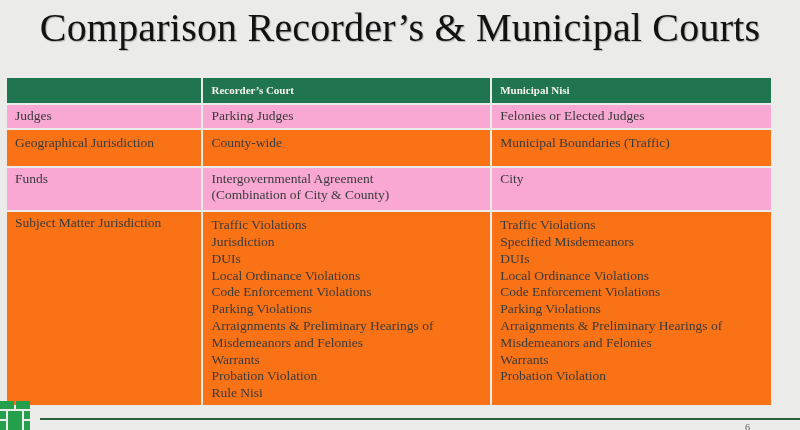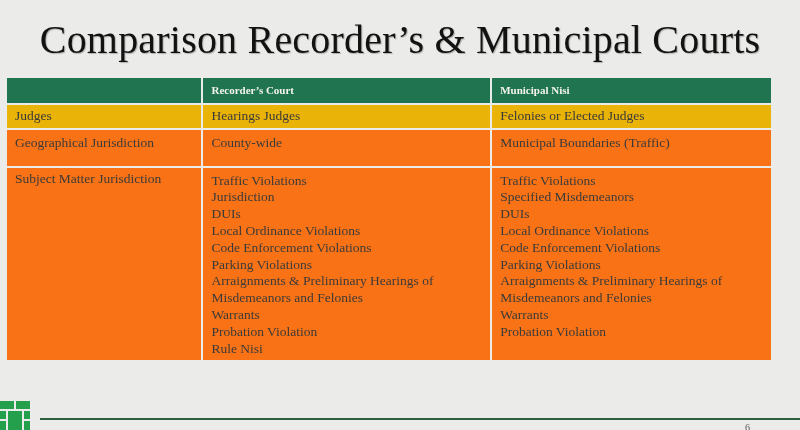--- a/index.html
+++ b/index.html
@@ -3,21 +3,21 @@
 <meta charset="utf-8">
 <style>
   html, body { margin: 0; padding: 0; }
   body {
     width: 800px; height: 430px; overflow: hidden;
     background: #ebecea;
     font-family: "Liberation Serif", "DejaVu Serif", serif;
     position: relative;
   }
   .title {
-    position: absolute; left: 0; top: 16px; width: 800px;
+    position: absolute; left: 0; top: 4px; width: 800px;
     text-align: center;
     font-size: 40px; color: #121212;
     letter-spacing: 0.2px;
     text-shadow: 1px 1px 1px rgba(0,0,0,0.25);
   }
   table.cmp {
     position: absolute; left: 7px; top: 78px;
     width: 766px;
     border-collapse: collapse;
     font-size: 13.5px;
@@ -32,21 +32,21 @@
     line-height: 16.8px;
   }
   table.cmp th {
     background: #207450;
     color: #f4f4ec;
     font-weight: bold;
     font-size: 11px;
     height: 18px;
     padding-top: 4px;
   }
-  table.cmp tr.dark td { background: #eab308; }
+  table.cmp tr.dark td { background: #f9a8d4; }
   table.cmp tr.light td { background: #f97316; }
   col.c1 { width: 196px; }
   col.c2 { width: 289px; }
   col.c3 { width: 281px; }
   .list-line { display: block; white-space: nowrap; }
   .footer-line {
     position: absolute; left: 40px; top: 418px; width: 760px; height: 2px;
     background: #2c5e3c;
   }
   .logo { position: absolute; left: 0; top: 401px; width: 30px; height: 29px; }
@@ -70,33 +70,43 @@
     <tr>
       <th></th>
       <th>Recorder’s Court</th>
       <th>Municipal Nisi</th>
     </tr>
   </thead>
   <tbody>
     <tr class="dark">
       <td>Judges</td>
       <td>
-          <span class="list-line">Hearings Judges</span>
+          <span class="list-line">Parking Judges</span>
         </td>
       <td>
           <span class="list-line">Felonies or Elected Judges</span>
         </td>
     </tr>
     <tr class="light">
       <td style="padding-top:5px;padding-bottom:5px;">Geographical Jurisdiction</td>
       <td style="padding-top:5px;padding-bottom:14px;">
           <span class="list-line">County-wide</span>
         </td>
       <td style="padding-top:5px;padding-bottom:5px;">
           <span class="list-line">Municipal Boundaries (Traffic)</span>
+        </td>
+    </tr>
+    <tr class="dark">
+      <td style="padding-bottom:6px;">Funds</td>
+      <td style="padding-bottom:6px;">
+        <span class="list-line">Intergovernmental Agreement</span>
+        <span class="list-line">(Combination of City &amp; County)</span>
+      </td>
+      <td style="padding-bottom:6px;">
+          <span class="list-line">City</span>
         </td>
     </tr>
     <tr class="light">
       <td style="">Subject Matter Jurisdiction</td>
       <td style="padding-top:5px;">
         <span class="list-line">Traffic Violations</span>
         <span class="list-line">Jurisdiction</span>
         <span class="list-line">DUIs</span>
         <span class="list-line">Local Ordinance Violations</span>
         <span class="list-line">Code Enforcement Violations</span>

